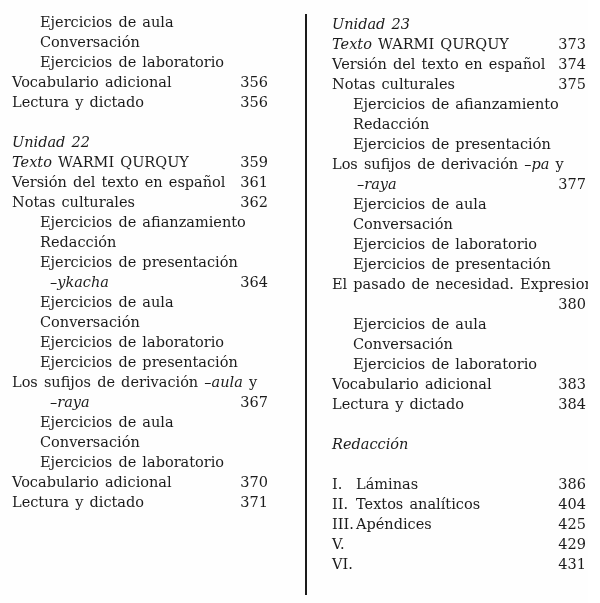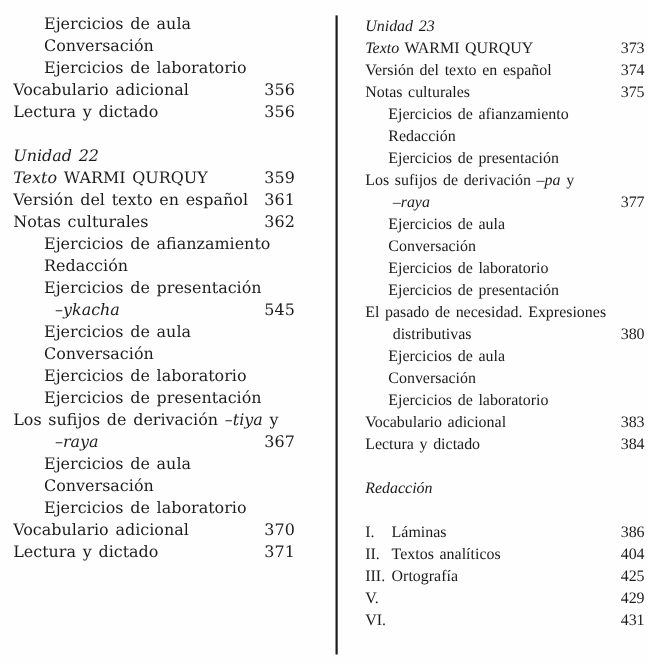--- a/index.html
+++ b/index.html
@@ -24,21 +24,21 @@
     width: 2px;
     height: 581px;
     background: #1c1c1c;
   }
   .col {
     position: absolute;
     display: flex;
     flex-direction: column;
   }
   .col-left  { left: 12px;  top: 12px; width: 256px; }
-  .col-right { left: 332px; top: 14px; width: 254px; font-family: Liberation Serif, serif; }
+  .col-right { left: 332px; top: 14px; width: 254px; }
   .row {
     display: flex;
     align-items: baseline;
     height: 20px;
     line-height: 20px;
     white-space: nowrap;
     word-spacing: 1.5px;
   }
   .ind1 { padding-left: 28px; }
   .ind2 { padding-left: 38px; }
@@ -92,36 +92,36 @@
         <span class="label"><span>Ejercicios de afianzamiento</span></span>
       </div>
       <div class="row ind1">
         <span class="label"><span>Redacción</span></span>
       </div>
       <div class="row ind1">
         <span class="label"><span>Ejercicios de presentación</span></span>
       </div>
       <div class="row ind2">
         <span class="label"><span class="it">–ykacha</span></span>
-        <span class="pg">545</span>
-      </div>
-      <div class="row ind1">
-        <span class="label"><span>Ejercicios de aula</span></span>
-      </div>
-      <div class="row ind1">
-        <span class="label"><span>Conversación</span></span>
-      </div>
-      <div class="row ind1">
-        <span class="label"><span>Ejercicios de laboratorio</span></span>
-      </div>
-      <div class="row ind1">
-        <span class="label"><span>Ejercicios de presentación</span></span>
-      </div>
-      <div class="row ind0">
-        <span class="label"><span>Los sufijos de derivación </span><span class="it">–tiya</span><span> y</span></span>
+        <span class="pg">364</span>
+      </div>
+      <div class="row ind1">
+        <span class="label"><span>Ejercicios de aula</span></span>
+      </div>
+      <div class="row ind1">
+        <span class="label"><span>Conversación</span></span>
+      </div>
+      <div class="row ind1">
+        <span class="label"><span>Ejercicios de laboratorio</span></span>
+      </div>
+      <div class="row ind1">
+        <span class="label"><span>Ejercicios de presentación</span></span>
+      </div>
+      <div class="row ind0">
+        <span class="label"><span>Los sufijos de derivación </span><span class="it">–aula</span><span> y</span></span>
       </div>
       <div class="row ind2">
         <span class="label"><span class="it">–raya</span></span>
         <span class="pg">367</span>
       </div>
       <div class="row ind1">
         <span class="label"><span>Ejercicios de aula</span></span>
       </div>
       <div class="row ind1">
         <span class="label"><span>Conversación</span></span>
@@ -179,21 +179,20 @@
       <div class="row ind1">
         <span class="label"><span>Ejercicios de laboratorio</span></span>
       </div>
       <div class="row ind1">
         <span class="label"><span>Ejercicios de presentación</span></span>
       </div>
       <div class="row ind0">
         <span class="label"><span>El pasado de necesidad. Expresiones</span></span>
       </div>
       <div class="row ind2">
-        <span class="label"><span>distributivas</span></span>
         <span class="pg">380</span>
       </div>
       <div class="row ind1">
         <span class="label"><span>Ejercicios de aula</span></span>
       </div>
       <div class="row ind1">
         <span class="label"><span>Conversación</span></span>
       </div>
       <div class="row ind1">
         <span class="label"><span>Ejercicios de laboratorio</span></span>
@@ -216,21 +215,21 @@
         <span class="label"><span>Láminas</span></span>
         <span class="pg">386</span>
       </div>
       <div class="row ind0">
         <span class="num">II.</span>
         <span class="label"><span>Textos analíticos</span></span>
         <span class="pg">404</span>
       </div>
       <div class="row ind0">
         <span class="num">III.</span>
-        <span class="label"><span>Ortografía</span></span>
+        <span class="label"><span>Apéndices</span></span>
         <span class="pg">425</span>
       </div>
       <div class="row ind0">
         <span class="num">V.</span>
         <span class="pg">429</span>
       </div>
       <div class="row ind0">
         <span class="num">VI.</span>
         <span class="pg">431</span>
       </div>

